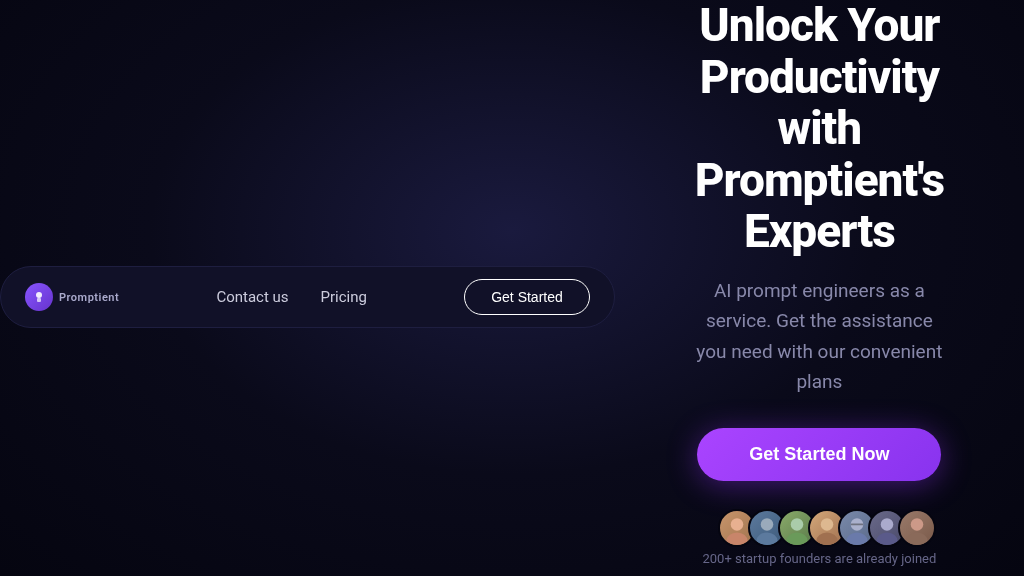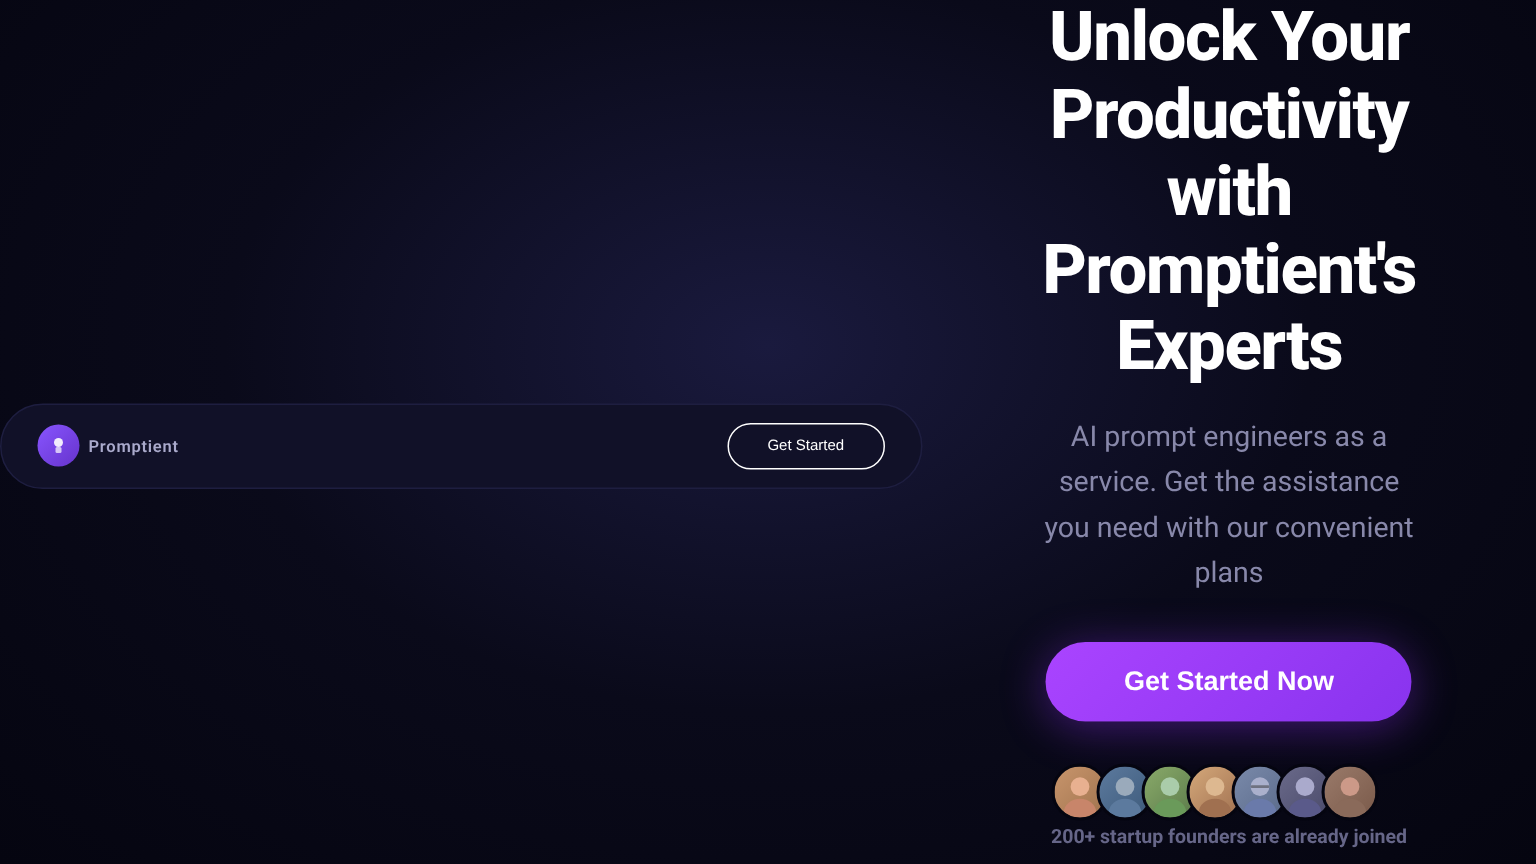--- a/index.html
+++ b/index.html
@@ -92,21 +92,21 @@
       cursor: pointer;
       text-decoration: none;
     }
 
     .navbar-cta {
       background: transparent;
       border: 1.5px solid #ffffff;
       color: #ffffff;
       padding: 9px 26px;
       border-radius: 50px;
-      font-size: 10px;
+      font-size: 14px;
       font-weight: 500;
       cursor: pointer;
     }
 
     
     .hero {
       flex: 1;
       display: flex;
       flex-direction: column;
       align-items: center;
@@ -144,23 +144,22 @@
       font-weight: 600;
       cursor: pointer;
       margin-bottom: 28px;
       box-shadow: 0 4px 30px rgba(150, 50, 255, 0.4);
     }
 
     
     .avatars-section {
       display: flex;
       flex-direction: column;
-      align-items: flex-start;
+      align-items: flex-end;
       gap: 4px;
-      font-weight: bold;
     }
 
     .avatars-row {
       display: flex;
       align-items: center;
     }
 
     .avatar {
       width: 38px;
       height: 38px;
@@ -208,20 +207,24 @@
     <div class="navbar-logo">
       <div class="logo-icon">
         <svg viewBox="0 0 14 14" fill="white">
           <circle cx="7" cy="5" r="3" fill="white" opacity="0.9"></circle>
           <rect x="5" y="8" width="4" height="4" rx="1" fill="white" opacity="0.7"></rect>
         </svg>
       </div>
       <span class="logo-text">Promptient</span>
     </div>
 
+    <div class="navbar-links">
+      <a class="nav-link">Contact us</a>
+      <a class="nav-link">Pricing</a>
+    </div>
 
     <button class="navbar-cta">Get Started</button>
   </nav>
 
   <section class="hero">
     <h1 class="hero-title">Unlock Your Productivity with Promptient's Experts</h1>
     <p class="hero-subtitle">AI prompt engineers as a service. Get the assistance you need with our convenient plans</p>
     <button class="hero-cta">Get Started Now</button>
 
     <div class="avatars-section">

